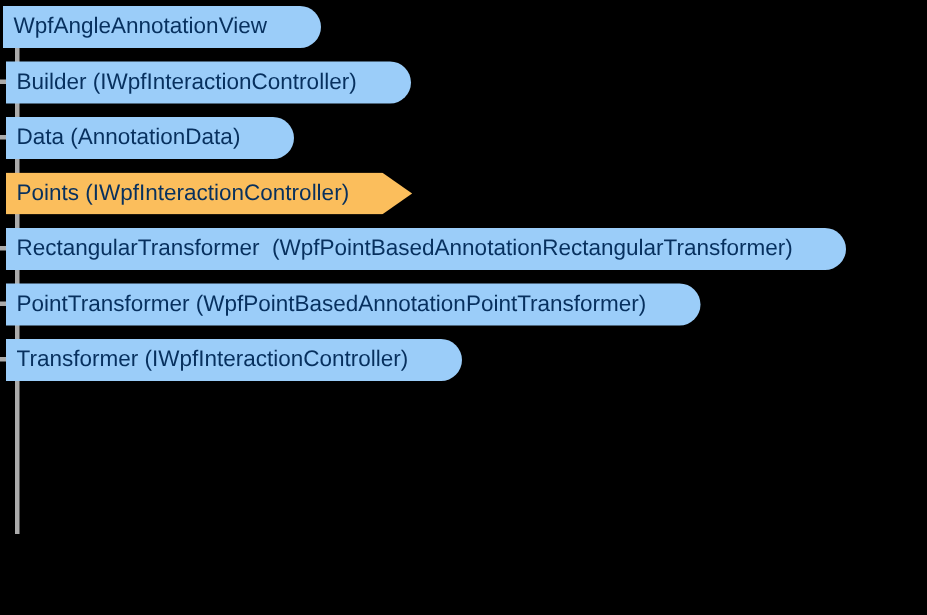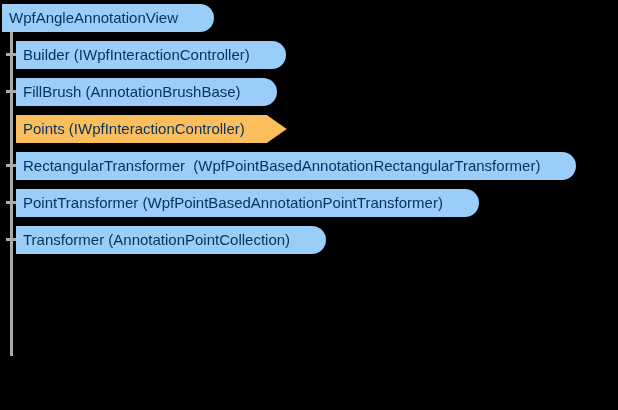--- a/index.html
+++ b/index.html
@@ -40,21 +40,21 @@
     height: 28px;
     line-height: 28px;
     font-size: 15px;
     color: var(--node-text);
     background: var(--node-fill);
     border-radius: 0 14px 14px 0;
     padding: 0 36px 0 7px;
     white-space: pre;
   }
   .root { margin-left: 2px; }
-  .child { margin-left: 16px; position: relative; }
+  .child { margin-left: 4px; position: relative; }
   .child::before {
     content: "";
     position: absolute;
     left: -10px;
     top: 12px;
     width: 10px;
     height: 3px;
     background: var(--connector);
   }
   .node.highlight {
@@ -65,19 +65,19 @@
   }
 </style>
 </head>
 <body>
 
 <div class="stage">
   <div class="trunk"></div>
   <div class="tree">
     <div class="node root">WpfAngleAnnotationView</div>
     <div class="node child">Builder (IWpfInteractionController)</div>
-    <div class="node child">FillBrush (AnnotationBrushBase)</div>
+    <div class="node child">Data (AnnotationData)</div>
     <div class="node child highlight">Points (IWpfInteractionController)</div>
     <div class="node child">RectangularTransformer  (WpfPointBasedAnnotationRectangularTransformer)</div>
     <div class="node child">PointTransformer (WpfPointBasedAnnotationPointTransformer)</div>
-    <div class="node child">Transformer (AnnotationPointCollection)</div>
+    <div class="node child">Transformer (IWpfInteractionController)</div>
   </div>
 </div>
 
 </body></html>

